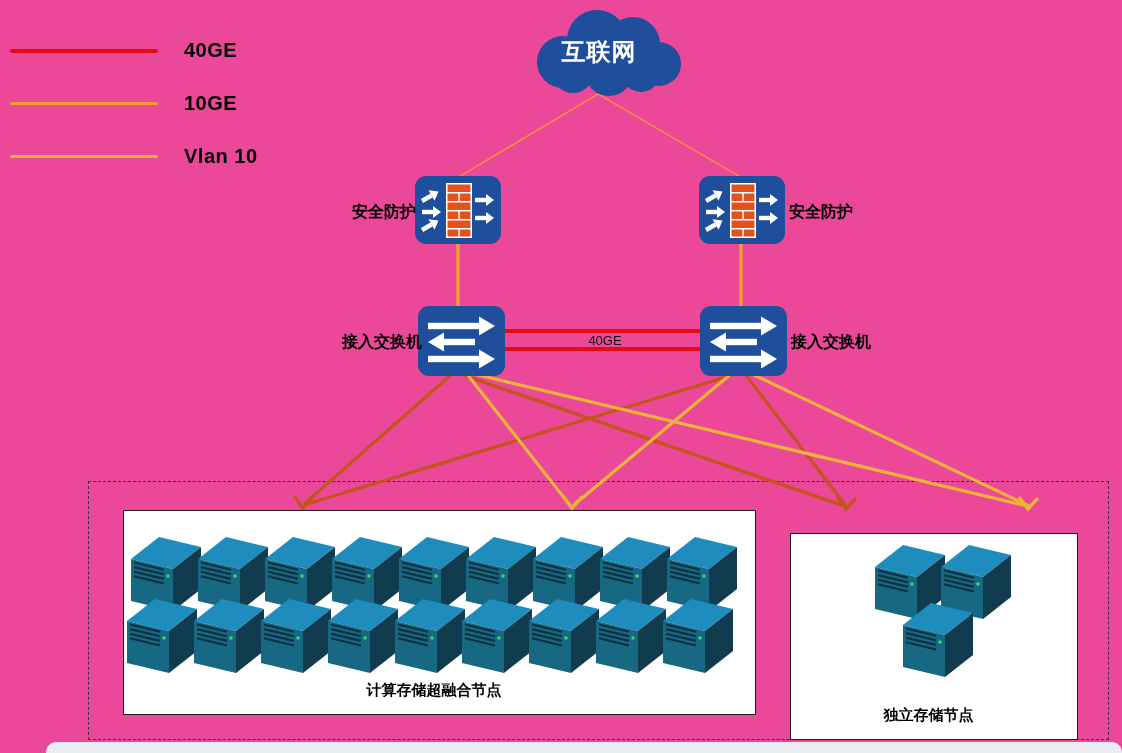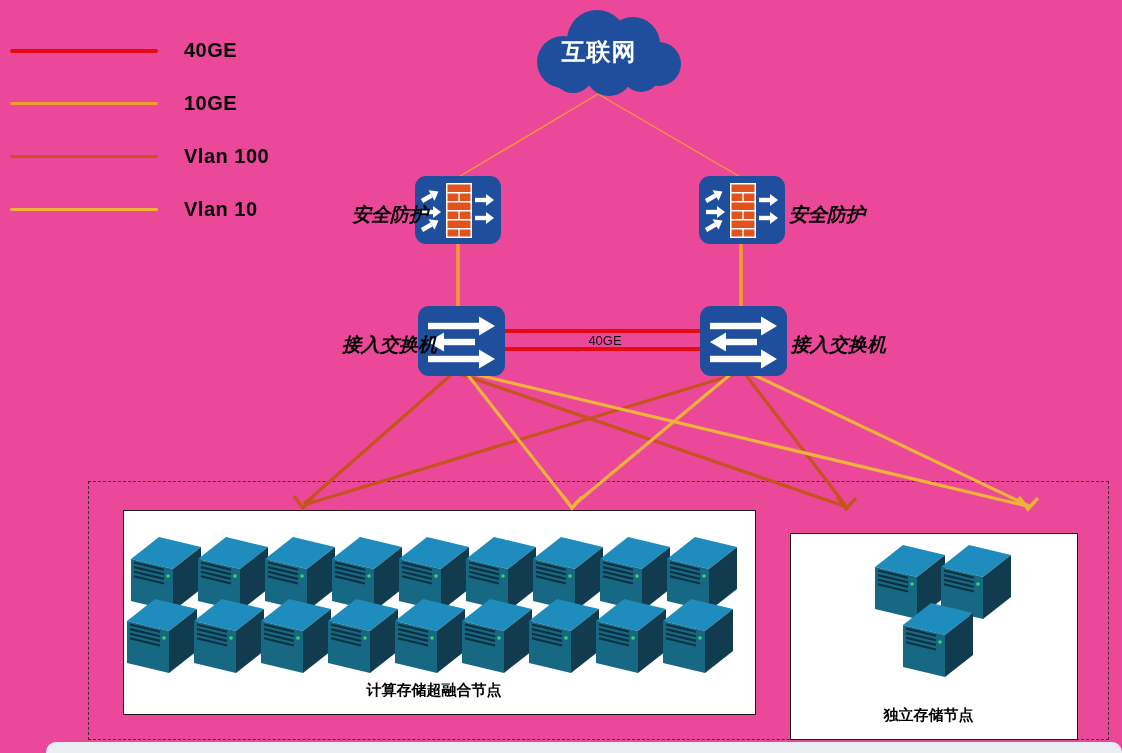--- a/index.html
+++ b/index.html
@@ -5,21 +5,21 @@
   html,body{margin:0;padding:0;background:#fff;}
   #canvas{position:relative;width:1122px;height:753px;background:#ec4899;overflow:hidden;
           font-family:"Liberation Sans","DejaVu Sans",sans-serif;}
   .abs{position:absolute;}
   
   #legend{position:absolute;left:10px;top:24px;width:300px;}
   .legend-row{position:relative;height:53px;display:flex;align-items:center;}
   .legend-line{display:inline-block;width:148px;border-radius:2px;flex:0 0 148px;}
   .legend-label{margin-left:26px;font-size:20px;font-weight:bold;color:#000;letter-spacing:.5px;}
   
-  .dev-label{position:absolute;font-size:19px;font-weight:bold;color:#000;white-space:nowrap;font-style:italic;}
+  .dev-label{position:absolute;font-size:16px;font-weight:bold;color:#000;white-space:nowrap;}
   
   #cloud{left:513px;top:4px;width:172px;height:96px;}
   #cloud-label{left:513px;top:36px;width:172px;text-align:center;color:#fff;
                font-size:24px;font-weight:bold;letter-spacing:1px;}
   
   #label-40ge{left:560px;top:333px;width:90px;text-align:center;font-size:13px;color:#111;}
   
   #outer-box{left:88px;top:481px;width:1019px;height:257px;border:1px dashed #333;}
   .inner-box{position:absolute;border:1.5px solid #1a1a1a;background:#fff;}
   #hyper-box{left:123px;top:510px;width:631px;height:203px;}
@@ -37,24 +37,20 @@
 <div id="canvas">
 
   <div id="legend">
     <div class="legend-row">
       <span class="legend-line" style="background: rgb(229, 11, 17); height: 4px;"></span>
       <span class="legend-label">40GE</span>
     </div>
     <div class="legend-row">
       <span class="legend-line" style="background: rgb(240, 156, 46); height: 3.5px;"></span>
       <span class="legend-label">10GE</span>
-    </div>
-    <div class="legend-row">
-      <span class="legend-line" style="background: rgb(196, 84, 27); height: 3.5px;"></span>
-      <span class="legend-label">Vlan 100</span>
     </div>
     <div class="legend-row">
       <span class="legend-line" style="background: rgb(238, 179, 56); height: 3.5px;"></span>
       <span class="legend-label">Vlan 10</span>
     </div>
   </div>
 
   <div id="outer-box" class="abs"></div>
   <div id="hyper-box" class="inner-box">
     <div class="box-label">计算存储超融合节点</div>

